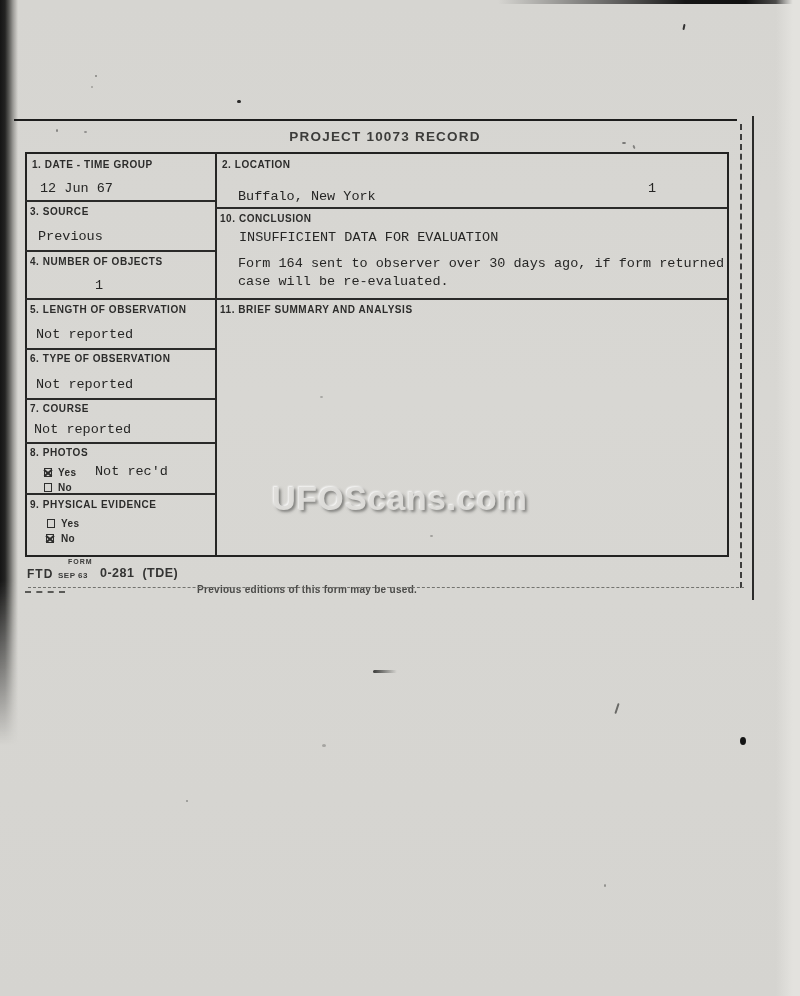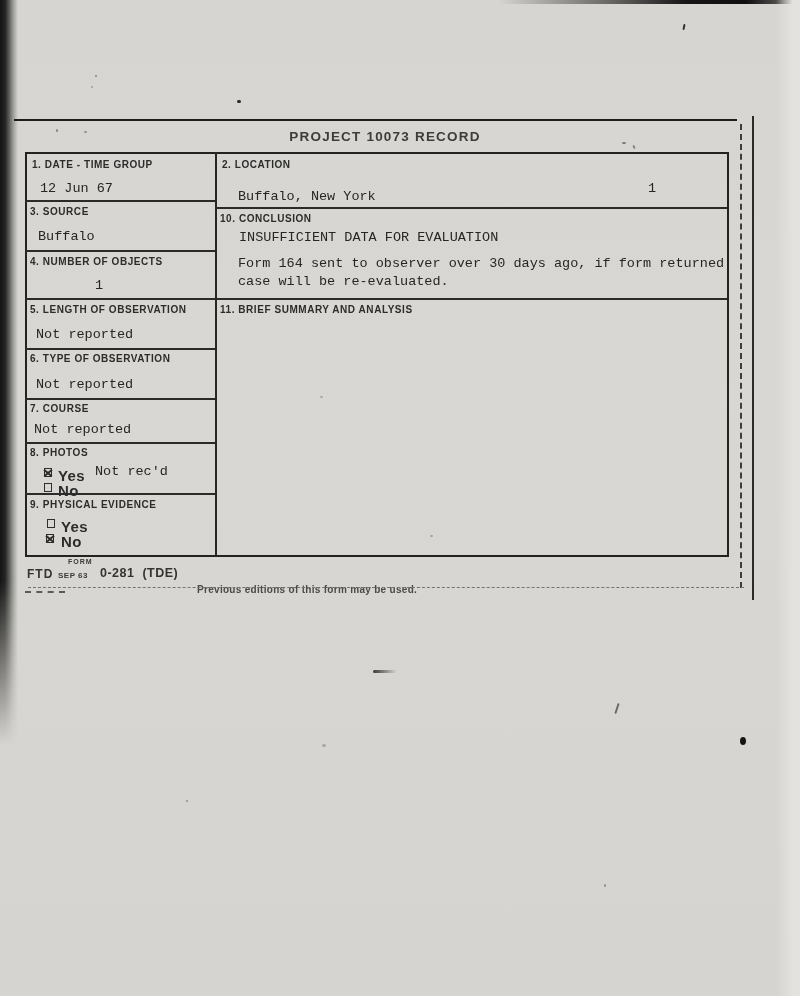--- a/index.html
+++ b/index.html
@@ -35,21 +35,21 @@
   
   .tbl{position:absolute;left:25px;top:152px;width:700px;height:401px;border:2px solid #222221;}
   .vdiv{position:absolute;left:215px;top:152px;width:0;height:403px;border-left:2px solid #262625;}
   .hline{position:absolute;height:0;border-top:2px solid #2a2a29;}
   .hl-l{left:25px;width:190px;}
   .hl-r{left:215px;width:512px;}
 
   .lbl{position:absolute;font-size:10px;font-weight:700;letter-spacing:.55px;color:#2c2c2b;white-space:nowrap;}
   .typed{position:absolute;font-family:"Liberation Mono","DejaVu Sans Mono",monospace;font-size:13.5px;color:#262625;white-space:pre-wrap;}
   .para{line-height:17.5px;}
-  .small-opt{position:absolute;font-size:15px;font-weight:700;letter-spacing:.4px;color:#2c2c2b;text-align:center;}
+  .small-opt{position:absolute;font-size:10px;font-weight:700;letter-spacing:.4px;color:#2c2c2b;text-align:center;}
 
   
   .cb{position:absolute;width:8px;height:9px;border:1.5px solid #2e2e2d;box-sizing:border-box;}
   .cb.checked::before,.cb.checked::after{content:"";position:absolute;left:-2px;top:2.5px;width:10px;height:1.6px;background:#2e2e2d;}
   .cb.checked::before{transform:rotate(40deg);}
   .cb.checked::after{transform:rotate(-40deg);}
 
   
   .vline-dashed{position:absolute;left:740px;top:124px;height:464px;width:0;border-left:2px dashed #3d3d3c;}
   .vline-solid{position:absolute;left:752px;top:116px;height:484px;width:0;border-left:2px solid #2b2b2a;}
@@ -99,21 +99,21 @@
   <div class="hline hl-r" style="top:298px"></div>
 
   <div class="lbl" style="left:32px;top:159px">1. DATE - TIME GROUP</div>
   <div class="typed" style="left:40px;top:181px">12 Jun 67</div>
 
   <div class="lbl" style="left:222px;top:159px">2. LOCATION</div>
   <div class="typed" style="left:238px;top:189px">Buffalo, New York</div>
   <div class="typed" style="left:648px;top:181px">1</div>
 
   <div class="lbl" style="left:30px;top:206px">3. SOURCE</div>
-  <div class="typed" style="left:38px;top:229px">Buffalo</div>
+  <div class="typed" style="left:38px;top:229px">Previous</div>
 
   <div class="lbl" style="left:30px;top:256px">4. NUMBER OF OBJECTS</div>
   <div class="typed" style="left:95px;top:278px">1</div>
 
   <div class="lbl" style="left:30px;top:304px">5. LENGTH OF OBSERVATION</div>
   <div class="typed" style="left:36px;top:327px">Not reported</div>
 
   <div class="lbl" style="left:30px;top:353px">6. TYPE OF OBSERVATION</div>
   <div class="typed" style="left:36px;top:377px">Not reported</div>
 
@@ -144,20 +144,21 @@
   <div class="vline-solid"></div>
 
   <div class="ft-form">FORM</div>
   <div class="ft-ftd">FTD</div>
   <div class="ft-sep">SEP 63</div>
   <div class="ft-num"><span>0-281</span>&nbsp;&nbsp;<span>(TDE)</span></div>
   <div class="ft-note">Previous editions of this form may be used.</div>
   <div class="ft-rule"></div>
   <div class="ft-rule2"></div>
 
+  <div class="watermark">UFOScans.com</div>
 
   <div class="speck" style="left:95px;top:75px;width:2px;height:2px;opacity:.6"></div>
   <div class="speck" style="left:91px;top:86px;width:2px;height:2px;opacity:.4"></div>
   <div class="speck" style="left:237px;top:100px;width:4px;height:3px;background:#2b2b2a;border-radius:2px"></div>
   <div class="speck" style="left:683px;top:24px;width:2px;height:6px;background:#333;transform:rotate(12deg);border-radius:1px"></div>
   <div class="speck" style="left:622px;top:142px;width:4px;height:2px;opacity:.7"></div>
   <div class="speck" style="left:633px;top:145px;width:2px;height:4px;opacity:.6;transform:rotate(-25deg)"></div>
   <div class="speck" style="left:56px;top:129px;width:2px;height:3px;opacity:.6"></div>
   <div class="speck" style="left:84px;top:131px;width:3px;height:2px;opacity:.5"></div>
   <div class="speck" style="left:373px;top:670px;width:24px;height:3px;border-radius:2px;background:linear-gradient(to right,#3a3a38,rgba(90,90,88,0));"></div>

